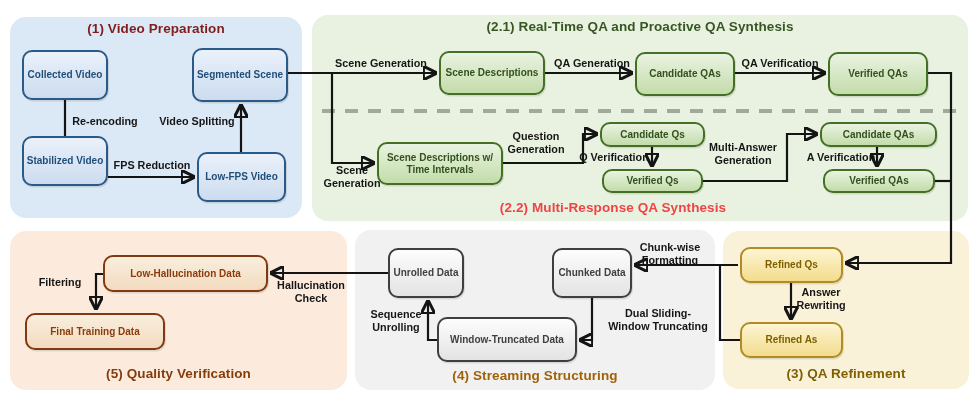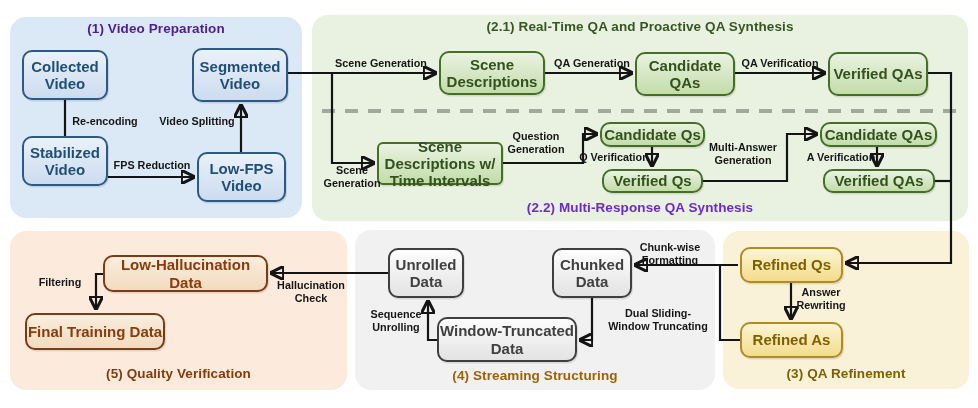--- a/index.html
+++ b/index.html
@@ -8,21 +8,21 @@
     font-family:"Liberation Sans",sans-serif;overflow:hidden;
   }
   .panel{position:absolute;border-radius:16px;}
   .ptitle{
     position:absolute;font-size:13.5px;font-weight:bold;text-align:center;
     letter-spacing:.1px;white-space:nowrap;
   }
   .box{
     position:absolute;display:flex;align-items:center;justify-content:center;
     text-align:center;font-weight:bold;border-radius:10px;
-    font-size:15px;line-height:1.14;padding:1px 0;box-sizing:border-box;
+    font-size:10px;line-height:1.14;padding:1px 0;box-sizing:border-box;
     box-shadow:1px 1.5px 0 rgba(0,0,0,.10);
   }
   .blue  {background:linear-gradient(#eaf1fa,#ccdcef);border:2.4px solid #2b5a88;color:#1f4e79;}
   .green {background:linear-gradient(#e9f3e1,#c3dcaa);border:2.4px solid #466f26;color:#33511d;}
   .yellow{background:linear-gradient(#fdf5d3,#f3dc8c);border:2.4px solid #b28a26;color:#7f6000;}
   .gray  {background:linear-gradient(#fdfdfd,#e3e3e3);border:2.4px solid #3f3f3f;color:#404040;}
   .orange{background:linear-gradient(#faeedd,#f2dbc0);border:2.4px solid #7e3a12;color:#8a3c0c;}
   .elabel{
     position:absolute;font-size:10.8px;font-weight:bold;color:#161616;
     text-align:center;line-height:1.18;
@@ -40,23 +40,23 @@
 <div id="canvas">
 
   <div class="panel" style="left:10px;top:17px;width:292px;height:201px;background:#dbe9f6;"></div>
   <div class="panel" style="left:312px;top:15px;width:656px;height:206px;background:#e9f2e1;"></div>
   <div class="panel" style="left:10px;top:231px;width:337px;height:159px;background:#fcebdd;"></div>
   <div class="panel" style="left:355px;top:230px;width:360px;height:160px;background:#f1f1f1;"></div>
   <div class="panel" style="left:723px;top:231px;width:246px;height:158px;background:#f9f2d8;"></div>
 
   <div class="dashline"></div>
 
-  <div class="ptitle" style="left:10px;top:21px;width:292px;color:#4c1d95;">(1) Video Preparation</div>
+  <div class="ptitle" style="left:10px;top:21px;width:292px;color:#7f1d1d;">(1) Video Preparation</div>
   <div class="ptitle" style="left:312px;top:19px;width:656px;color:#375623;">(2.1) Real-Time QA and Proactive QA Synthesis</div>
-  <div class="ptitle" style="left:480px;top:200px;width:320px;color:#6d28d9;">(2.2) Multi-Response QA Synthesis</div>
+  <div class="ptitle" style="left:453px;top:200px;width:320px;color:#ef4444;">(2.2) Multi-Response QA Synthesis</div>
   <div class="ptitle" style="left:723px;top:366px;width:246px;color:#7f6000;">(3) QA Refinement</div>
   <div class="ptitle" style="left:355px;top:368px;width:360px;color:#a16207;">(4) Streaming Structuring</div>
   <div class="ptitle" style="left:10px;top:366px;width:337px;color:#843c0c;">(5) Quality Verification</div>
 
   <svg id="arrows" width="978" height="408" viewBox="0 0 978 408">
     <defs>
       <marker id="ah" viewBox="0 0 10 10" refX="8.5" refY="5" markerWidth="6.2" markerHeight="6.2" orient="auto-start-reverse">
         <path d="M0,0 L10,5 L0,10 z" fill="#141414" stroke="none"></path>
       </marker>
     </defs>
@@ -78,27 +78,27 @@
     <path d="M791,283 V318" marker-end="url(#ah)"></path>
     <path d="M592,298 V340 H581" marker-end="url(#ah)"></path>
     <path d="M437,340 H428 V302" marker-end="url(#ah)"></path>
     <path d="M388,273 H272" marker-end="url(#ah)"></path>
     <path d="M103,274 H96 V308" marker-end="url(#ah)"></path>
   </svg>
 
   <div class="box blue" style="left:22px;top:50px;width:86px;height:50px;">Collected Video</div>
   <div class="box blue" style="left:22px;top:136px;width:86px;height:50px;">Stabilized Video</div>
   <div class="box blue" style="left:197px;top:152px;width:89px;height:50px;">Low-FPS Video</div>
-  <div class="box blue" style="left:192px;top:48px;width:96px;height:54px;">Segmented Video</div>
+  <div class="box blue" style="left:192px;top:48px;width:96px;height:54px;">Segmented Scene</div>
 
   <div class="box green" style="left:439px;top:51px;width:106px;height:44px;">Scene Descriptions</div>
   <div class="box green" style="left:635px;top:52px;width:100px;height:44px;">Candidate QAs</div>
   <div class="box green" style="left:828px;top:52px;width:100px;height:44px;">Verified QAs</div>
 
-  <div class="box green" style="left:377px;top:142px;width:126px;height:43px;border-radius:6px;">Scene Descriptions w/ Time Intervals</div>
+  <div class="box green" style="left:377px;top:142px;width:126px;height:43px;">Scene Descriptions w/ Time Intervals</div>
   <div class="box green" style="left:600px;top:122px;width:105px;height:25px;">Candidate Qs</div>
   <div class="box green" style="left:602px;top:169px;width:101px;height:24px;">Verified Qs</div>
   <div class="box green" style="left:820px;top:122px;width:117px;height:25px;">Candidate QAs</div>
   <div class="box green" style="left:823px;top:169px;width:112px;height:24px;">Verified QAs</div>
 
   <div class="box yellow" style="left:740px;top:247px;width:103px;height:36px;">Refined Qs</div>
   <div class="box yellow" style="left:740px;top:322px;width:103px;height:36px;">Refined As</div>
 
   <div class="box gray" style="left:388px;top:248px;width:76px;height:50px;">Unrolled Data</div>
   <div class="box gray" style="left:552px;top:248px;width:80px;height:50px;">Chunked Data</div>

